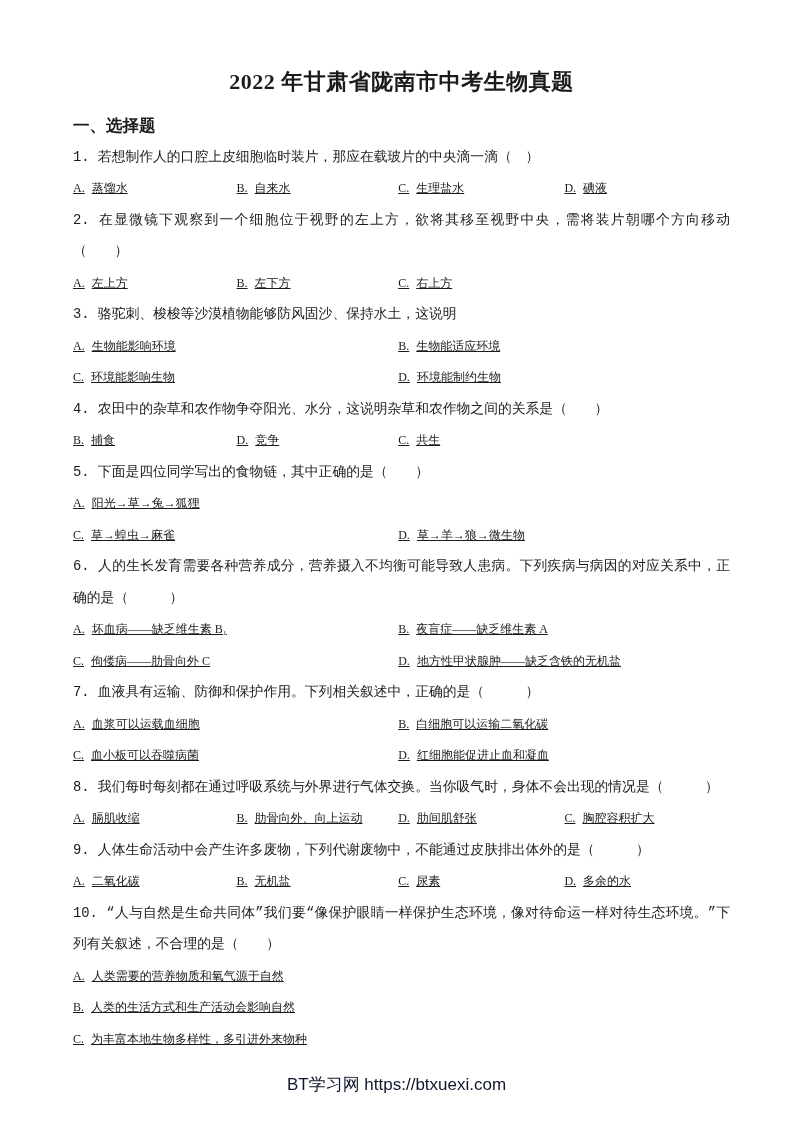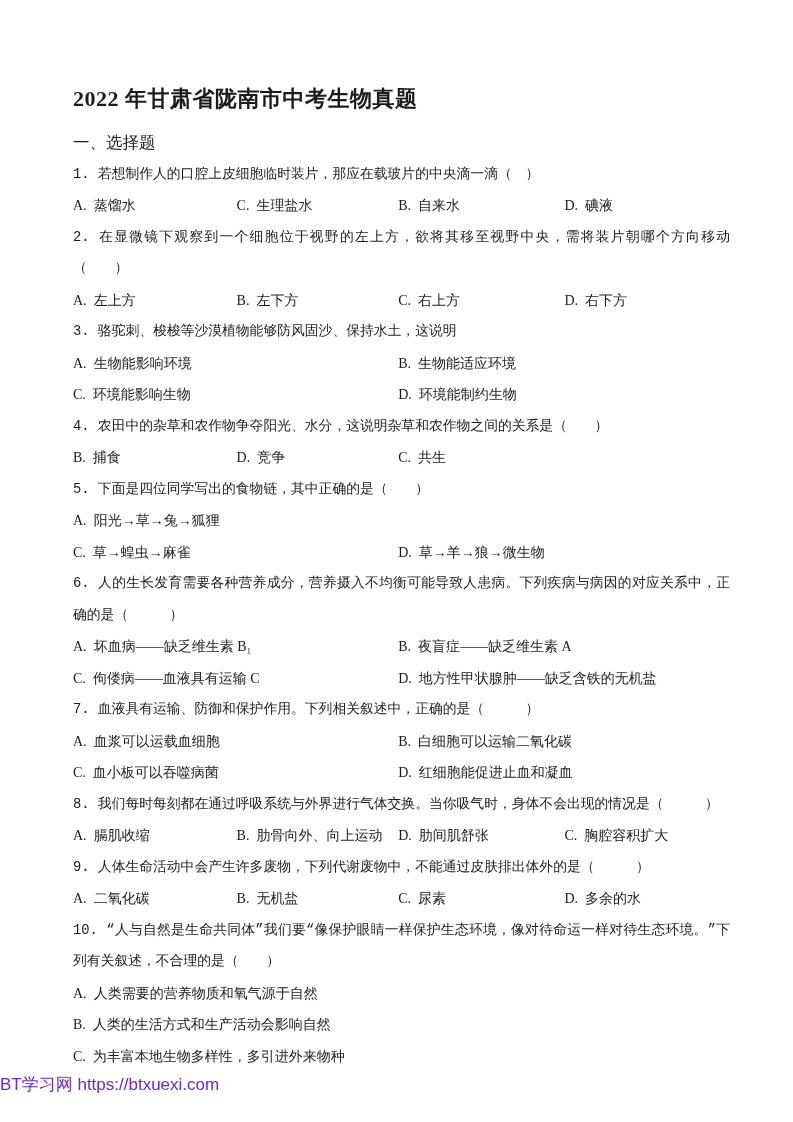--- a/index.html
+++ b/index.html
@@ -8,87 +8,87 @@
     width: 793px;
     height: 1122px;
     background: #ffffff;
     color: #1b1b1b;
     font-family: "Liberation Serif", "DejaVu Serif", serif;
     position: relative;
     overflow: hidden;
   }
   .page { padding: 64px 63px 0 73px; }
   .title {
-    margin: 17px 0 10px 0;
+    margin: 0 0 10px 0;
     font-size: 22px;
     line-height: 36px;
     font-weight: 700;
-    text-align: left;
+    text-align: center;
     letter-spacing: 0.5px;
   }
   .section {
     margin: 0;
     font-size: 16.5px;
-    font-weight: 400;
+    font-weight: 700;
     line-height: 31.5px;
   }
   .stem {
     margin: 0;
     font-size: 13.8px;
     line-height: 31.5px;
     text-align: justify;
     font-family: Liberation Mono, monospace;
   }
   .opts {
     display: grid;
-    font-size: 14px;
+    font-size: 12px;
     line-height: 31.5px;
+    text-decoration: underline;
   }
   .c4 { grid-template-columns: 24.9% 24.6% 25.3% auto; }
   .c2 { grid-template-columns: 49.5% auto; }
   .c1 { grid-template-columns: 100%; }
   .opt { white-space: nowrap; overflow: visible; }
   .lab { margin-right: 7px; }
   .footer {
     position: absolute;
     left: 0;
     bottom: 26px;
     width: 100%;
-    text-align: left;
+    text-align: center;
     font-family: "Liberation Sans", "DejaVu Sans", sans-serif;
     font-size: 17px;
-    color: #6d28d9;
+    color: #0f172a;
   }
 </style>
 </head>
 <body>
 
 <div class="page">
 
   <h1 class="title">2022 年甘肃省陇南市中考生物真题</h1>
 
   <h2 class="section">一、选择题</h2>
 
   <div>
     <p class="stem">1. 若想制作人的口腔上皮细胞临时装片，那应在载玻片的中央滴一滴（　）</p>
     <div class="opts c4">
       <span class="opt"><span class="lab">A.</span><span>蒸馏水</span></span>
+      <span class="opt"><span class="lab">B.</span><span>自来水</span></span>
       <span class="opt"><span class="lab">C.</span><span>生理盐水</span></span>
-      <span class="opt"><span class="lab">B.</span><span>自来水</span></span>
       <span class="opt"><span class="lab">D.</span><span>碘液</span></span>
     </div>
   </div>
 
   <div>
     <p class="stem">2. 在显微镜下观察到一个细胞位于视野的左上方，欲将其移至视野中央，需将装片朝哪个方向移动（　　）</p>
     <div class="opts c4">
       <span class="opt"><span class="lab">A.</span><span>左上方</span></span>
       <span class="opt"><span class="lab">B.</span><span>左下方</span></span>
       <span class="opt"><span class="lab">C.</span><span>右上方</span></span>
-      <span class="opt"><span class="lab">D.</span><span>右下方</span></span>
     </div>
   </div>
 
   <div>
     <p class="stem">3. 骆驼刺、梭梭等沙漠植物能够防风固沙、保持水土，这说明</p>
     <div class="opts c2">
       <span class="opt"><span class="lab">A.</span><span>生物能影响环境</span></span>
       <span class="opt"><span class="lab">B.</span><span>生物能适应环境</span></span>
     </div>
     <div class="opts c2">
@@ -117,21 +117,21 @@
     </div>
   </div>
 
   <div>
     <p class="stem">6. 人的生长发育需要各种营养成分，营养摄入不均衡可能导致人患病。下列疾病与病因的对应关系中，正确的是（　　　）</p>
     <div class="opts c2">
       <span class="opt"><span class="lab">A.</span><span>坏血病——缺乏维生素 B₁</span></span>
       <span class="opt"><span class="lab">B.</span><span>夜盲症——缺乏维生素 A</span></span>
     </div>
     <div class="opts c2">
-      <span class="opt"><span class="lab">C.</span><span>佝偻病——血液具有运输 C</span></span>
+      <span class="opt"><span class="lab">C.</span><span>佝偻病——肋骨向外 C</span></span>
       <span class="opt"><span class="lab">D.</span><span>地方性甲状腺肿——缺乏含铁的无机盐</span></span>
     </div>
   </div>
 
   <div>
     <p class="stem">7. 血液具有运输、防御和保护作用。下列相关叙述中，正确的是（　　　）</p>
     <div class="opts c2">
       <span class="opt"><span class="lab">A.</span><span>血浆可以运载血细胞</span></span>
       <span class="opt"><span class="lab">B.</span><span>白细胞可以运输二氧化碳</span></span>
     </div>

